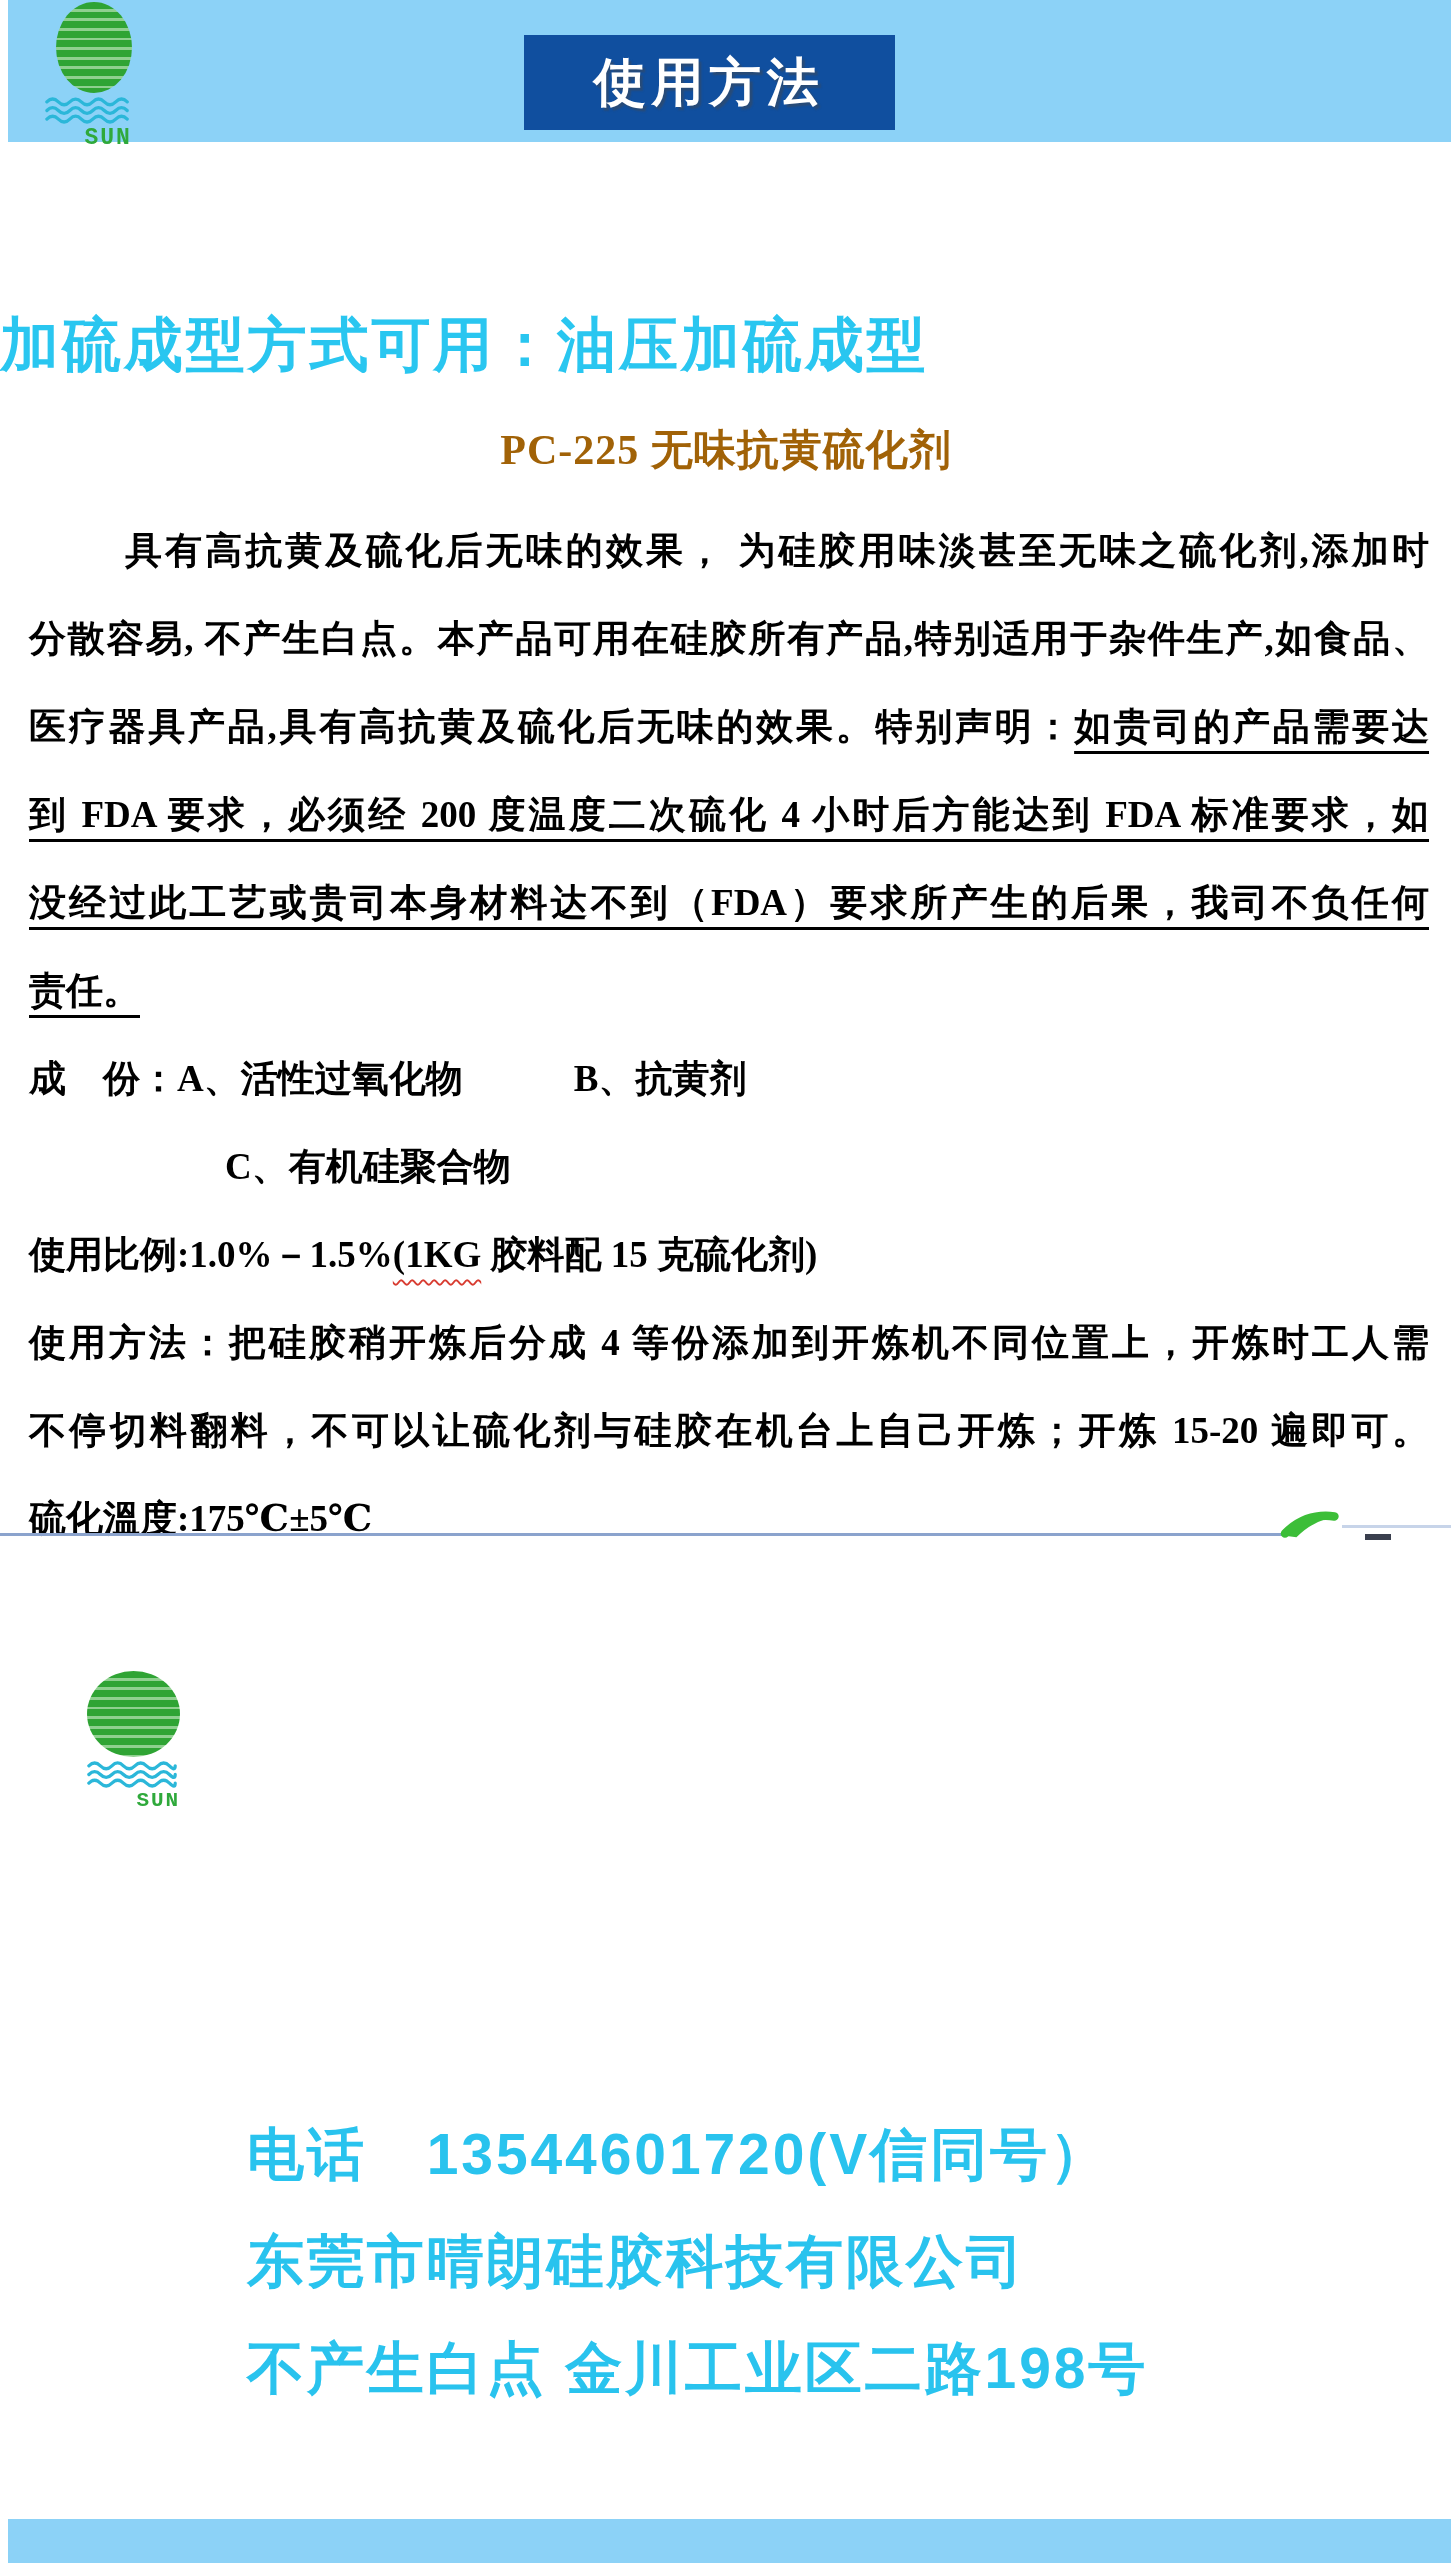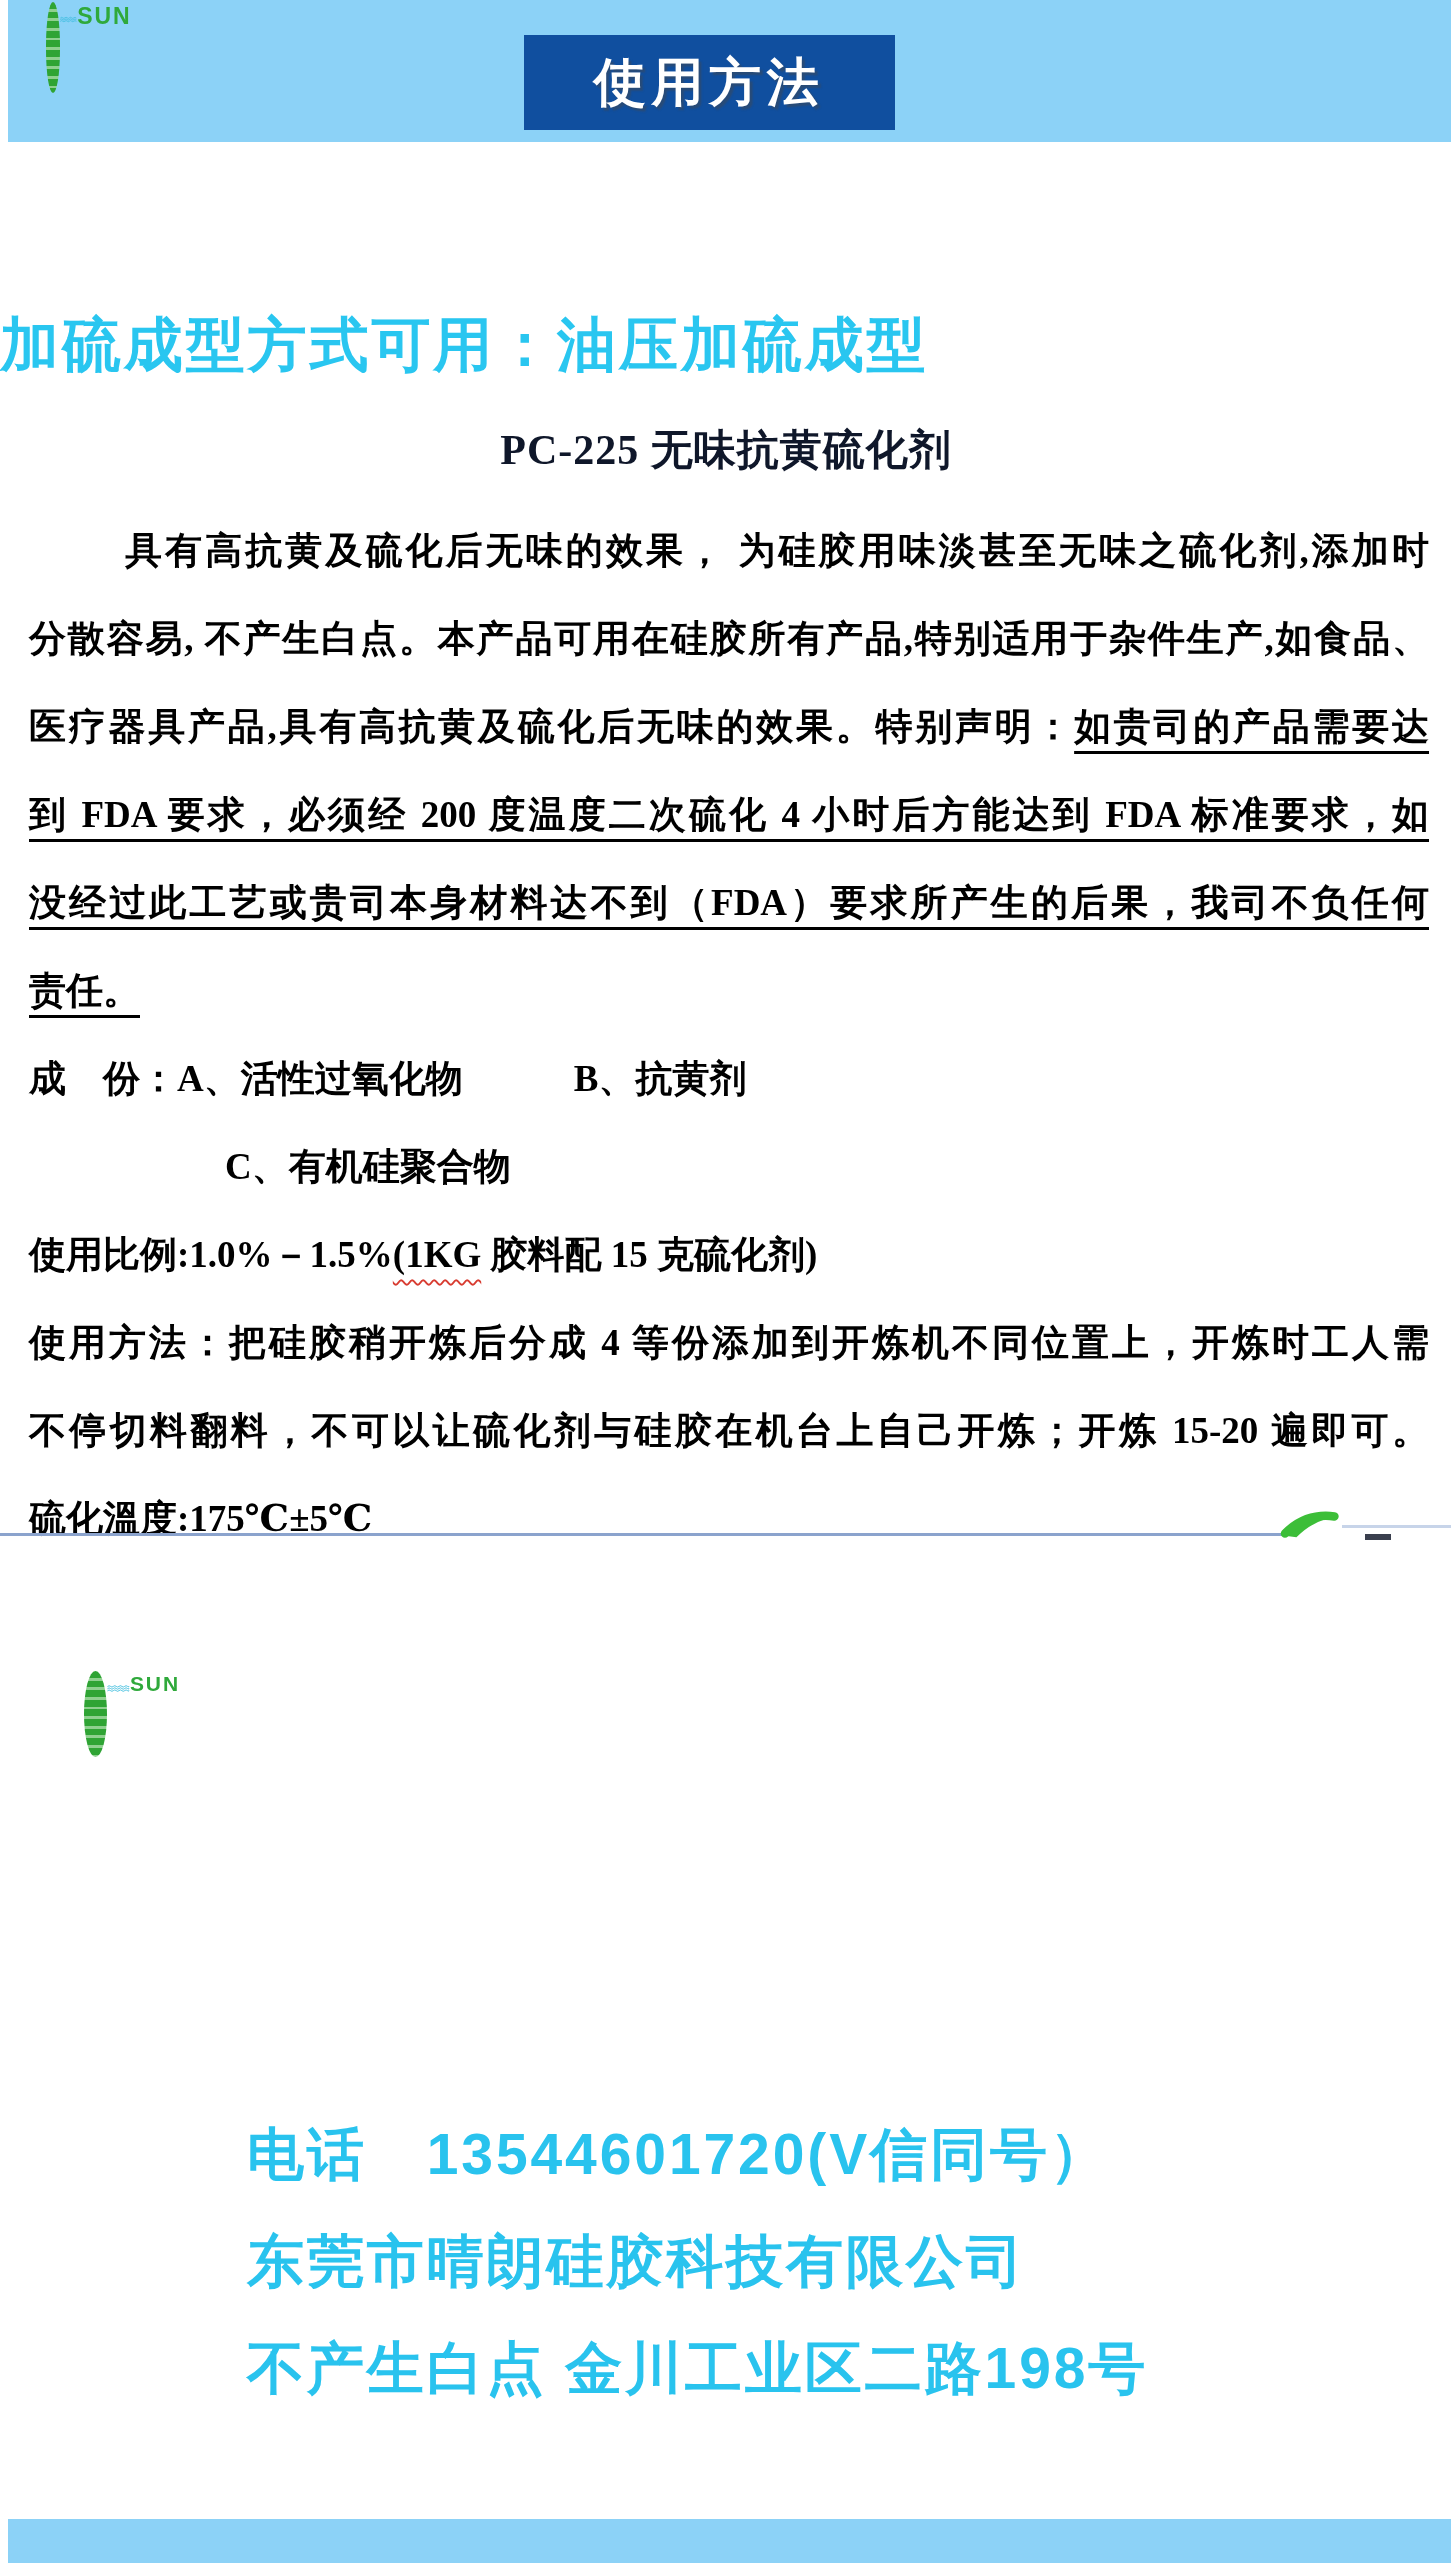--- a/index.html
+++ b/index.html
@@ -13,36 +13,36 @@
   .band-bottom{top:2519px;height:44px;background:#8CD2F7;}
 
   
   .title-box{position:absolute;background:#104F9F;display:flex;align-items:center;justify-content:center;}
   .title-box span{color:#ffffff;font-weight:bold;font-size:52px;letter-spacing:5.7px;
                   text-shadow:2.9px 2.9px 1.9px rgba(70,70,70,.45);}
   .box-usage{left:516px;top:35px;width:371px;height:95px;}
   .box-contact{left:568px;top:14.3px;width:388px;height:95px;}
 
   
-  .logo{position:absolute;display:flex;flex-direction:row;align-items:flex-start;}
+  .logo{position:absolute;display:flex;flex-direction:column;align-items:flex-end;font-family:Liberation Mono, monospace;}
   .logo-top{left:38px;top:1.9px;width:86px;}
   .logo-contact{left:84px;top:1671px;width:96px;}
   .sun{border-radius:50%;background:repeating-linear-gradient(180deg,#2FA434 0 6.7px,#8FD08F 6.7px 9.6px);}
   .logo-top .sun{width:76px;height:91px;}
   .logo-contact .sun{width:93px;height:86px;}
   .waves{margin-top:3.8px;}
   .sun-label{color:#2FA93B;font-weight:bold;letter-spacing:1.9px;margin-top:1px;}
   .logo-top .sun-label{font-size:23px;}
   .logo-contact .sun-label{font-size:21px;}
 
   
   .cyan-heading{position:absolute;top:306px;left:0;width:100%;
       color:#29C6F0;font-size:59px;font-weight:bold;letter-spacing:2.9px;}
   .product-title{position:absolute;top:422px;left:0;width:100%;text-align:center;
-      color:#0f172a;font-family:"Liberation Serif","DejaVu Serif",serif;
+      color:#a16207;font-family:"Liberation Serif","DejaVu Serif",serif;
       font-size:42px;font-weight:bold;letter-spacing:1px;}
   .doc-lines{position:absolute;top:507px;left:29px;right:23px;
       font-family:"Liberation Serif","DejaVu Serif",serif;
       font-size:37px;font-weight:bold;color:#000;}
   .dline{height:88px;line-height:88px;white-space:nowrap;}
   .jline{white-space:normal;text-align:justify;text-align-last:justify;}
   .useg{text-decoration:underline;text-decoration-thickness:2.9px;text-underline-offset:11.5px;
         text-decoration-skip-ink:none;}
   .wseg{text-decoration:underline wavy #D83C31;text-decoration-thickness:1.9px;
         text-underline-offset:12.4px;text-decoration-skip-ink:none;}

